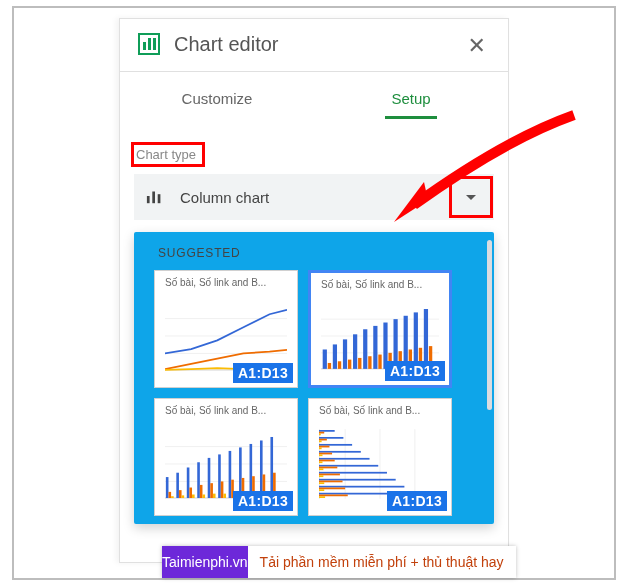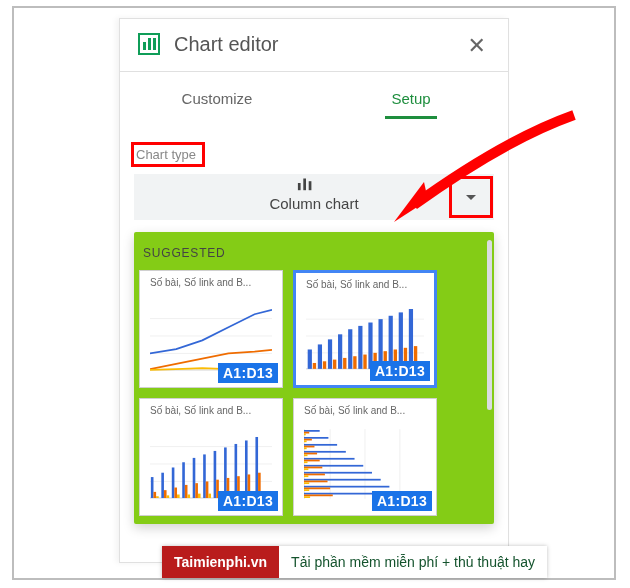--- a/index.html
+++ b/index.html
@@ -116,21 +116,20 @@
     margin: 0 14px;
     background: #f1f3f4;
     height: 46px;
     display: flex;
     align-items: center;
     padding: 0 12px;
     font-size: 15px;
     color: #444;
     cursor: pointer;
     position: relative;
-    flex-direction: column;
   }
   .sel-ico {
     width: 20px;
     color: #333;
     font-size: 15px;
     margin-right: 14px;
   }
   .tri-box {
     width: 38px; height: 36px;
     display: flex; align-items: center; justify-content: center;
@@ -138,24 +137,24 @@
   }
   .tri-box.hl-red { outline: 3px solid #ff0000; }
   .tri-down {
     width: 0; height: 0;
     border-left: 5px solid transparent;
     border-right: 5px solid transparent;
     border-top: 5px solid #555;
   }
   .dropdown {
     margin: 12px 14px 0 14px;
-    background: #84cc16;
+    background: #0ea5e9;
     border-radius: 2px;
     box-shadow: 0 4px 12px rgba(0,0,0,0.18);
-    padding: 12px 10px 8px 5px;
+    padding: 12px 10px 8px 20px;
     position: relative;
   }
   .dropdown::after {
     
     content:"";
     position:absolute;
     right:2px; top:8px;
     width:5px; height:170px;
     background:#dadce0;
     border-radius:4px;
@@ -217,28 +216,28 @@
   }
   
   .watermark {
     position: absolute;
     left: 148px; bottom: 0;
     display: flex;
     font-size: 14px;
     box-shadow: 0 0 4px rgba(0,0,0,0.25);
   }
   .wm-left {
-    background: #b91c1c;
+    background: #6d28d9;
     color: #fff;
-    font-weight: 700;
-    padding: 8px 12px;
+    font-weight: 400;
+    padding: 8px 0;
   }
   .wm-right {
     background: #fff;
-    color: #14532d;
+    color: #c2410c;
     padding: 8px 12px;
   }
 </style>
 </head>
 <body>
 
 <div class="outer-frame">
 
   <div class="panel">
 

